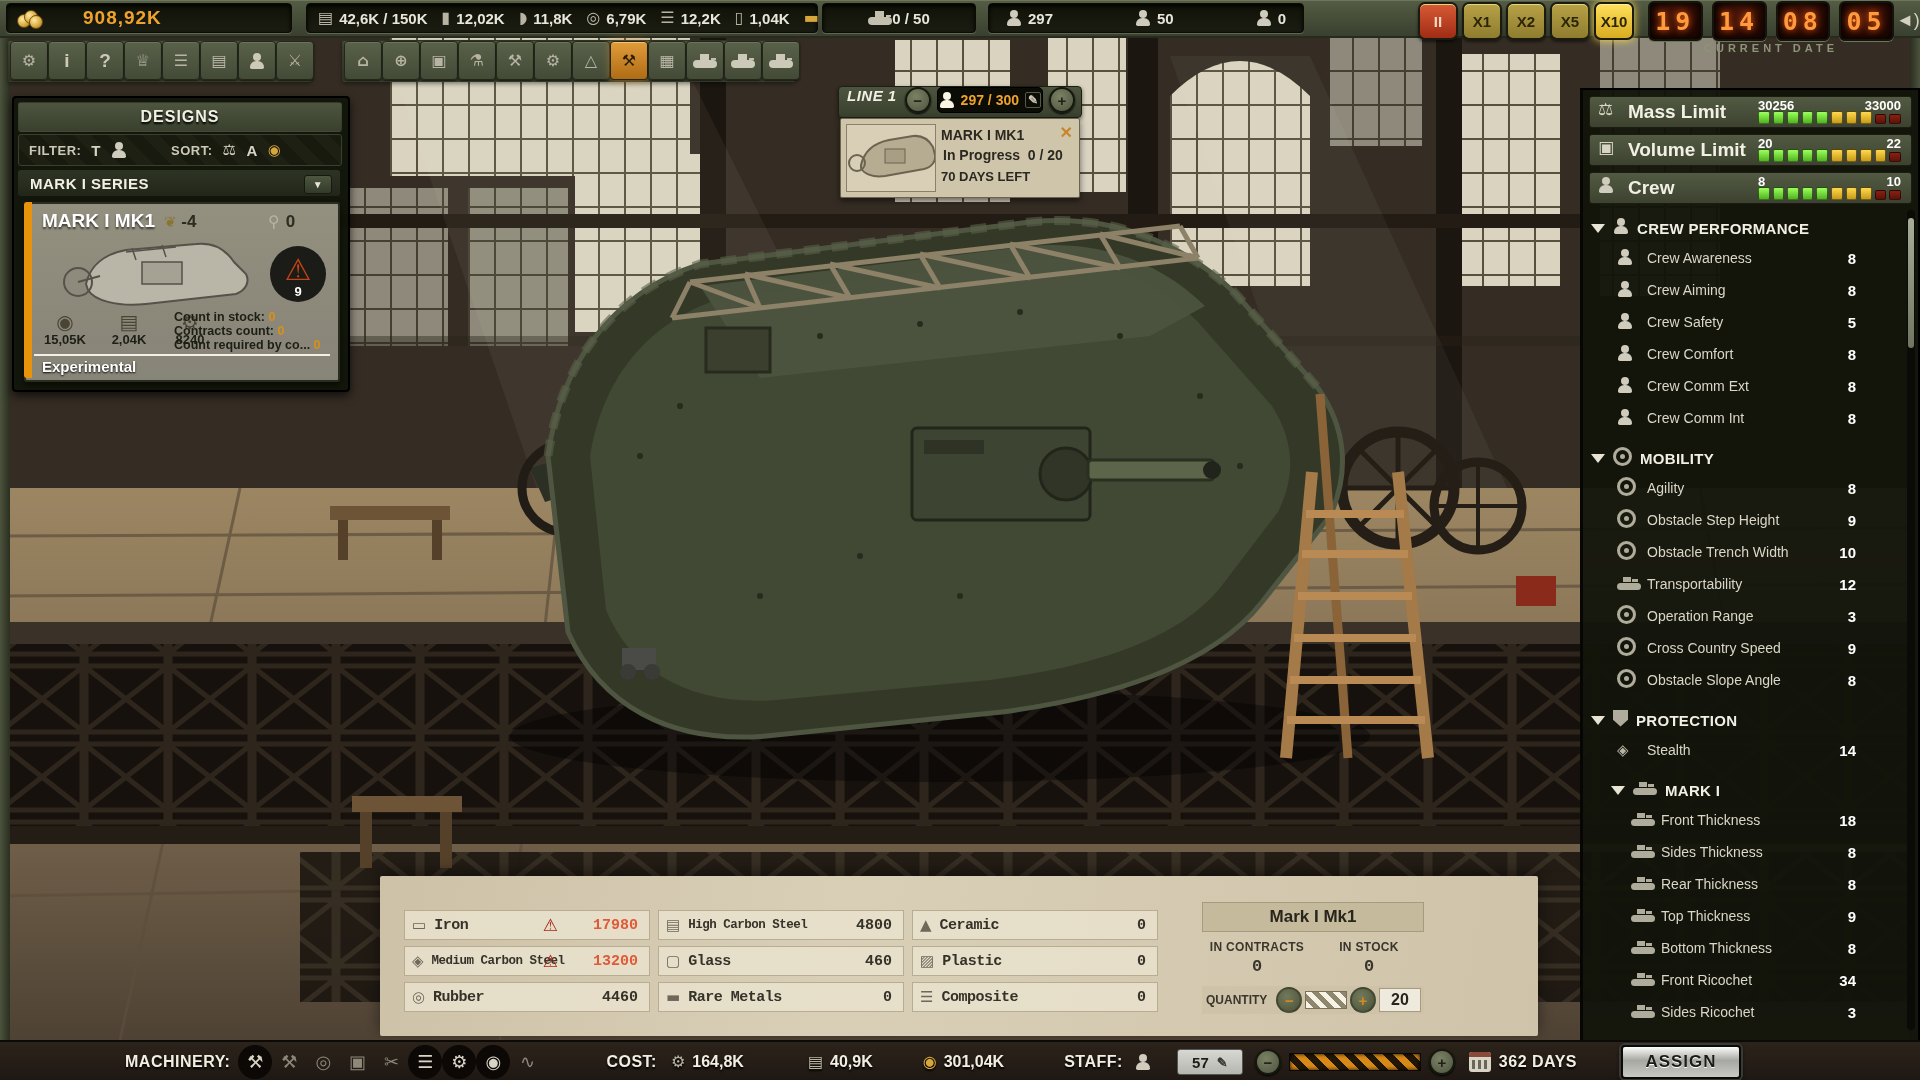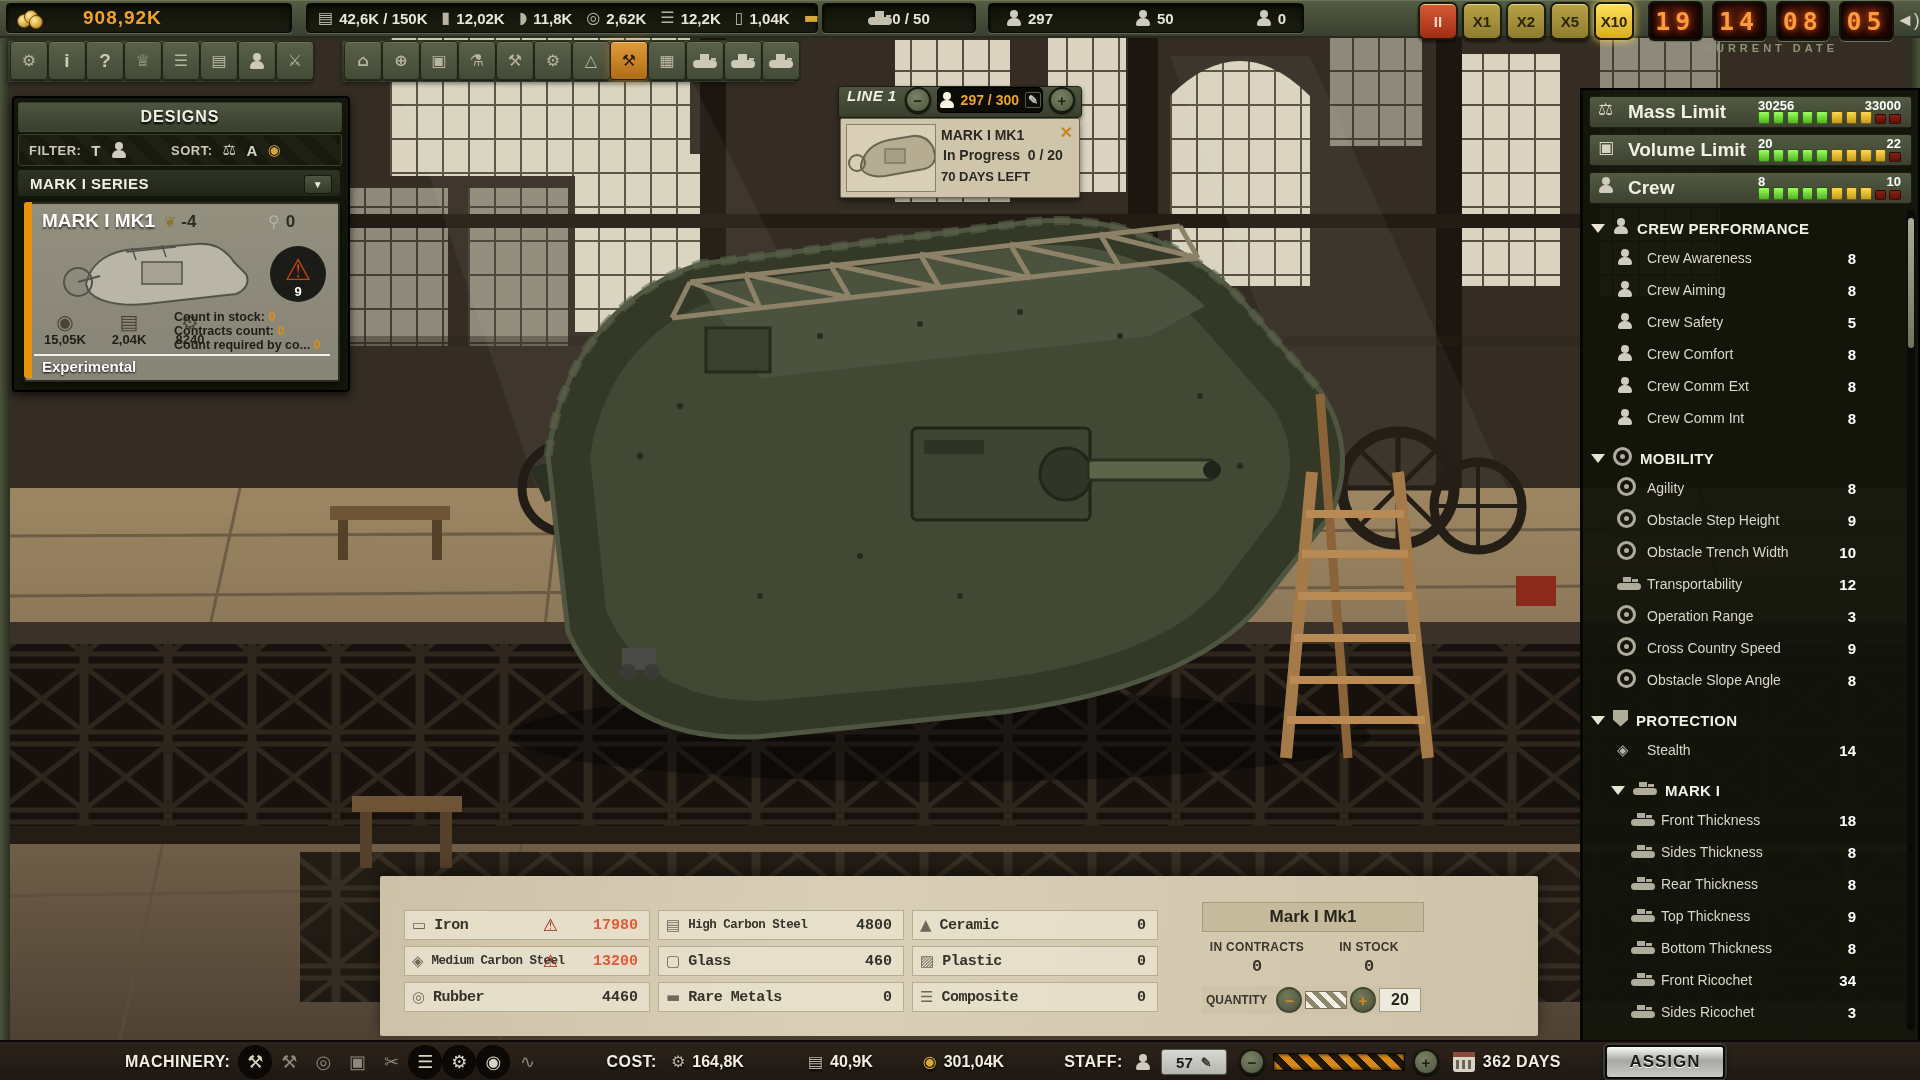--- a/index.html
+++ b/index.html
@@ -390,21 +390,21 @@
       <span class="res-item">
           <span class="gly">▮</span>
           <span>12,02K</span>
         </span>
       <span class="res-item">
           <span class="gly">◗</span>
           <span>11,8K</span>
         </span>
       <span class="res-item">
           <span class="gly">◎</span>
-          <span>2,62K</span>
+          <span>6,79K</span>
         </span>
       <span class="res-item">
           <span class="gly">☰</span>
           <span>12,2K</span>
         </span>
       <span class="res-item">
           <span class="gly">▯</span>
           <span>1,04K</span>
         </span>
       <span class="res-item">
@@ -873,21 +873,21 @@
     <span class="bb-val" style="margin-left:64px">
         <span class="gly">▤</span>
         <span>40,9K</span>
       </span>
     <span class="bb-val" style="margin-left:50px">
         <span class="gly gold">◉</span>
         <span>301,04K</span>
       </span>
     <span class="bb-label" style="margin-left:60px">STAFF:</span>
     <span class="ic-person" style="margin-left:12px"></span>
-    <span id="staff-field" style="margin-left:10px">
+    <span id="staff-field" style="margin-left:26px">
       <span>57</span>
         <span class="edit">✎</span>
     </span>
     <span class="round-btn" style="margin-left:12px">−</span>
     <span id="staff-slider" style="margin-left:8px"></span>
     <span class="round-btn" style="margin-left:8px">+</span>
     <span class="cal" style="margin-left:14px"></span>
     <span class="bb-label" style="margin-left:8px">362 DAYS</span>
     <span id="assign-btn" style="margin-left:44px">ASSIGN</span>
   </div>

